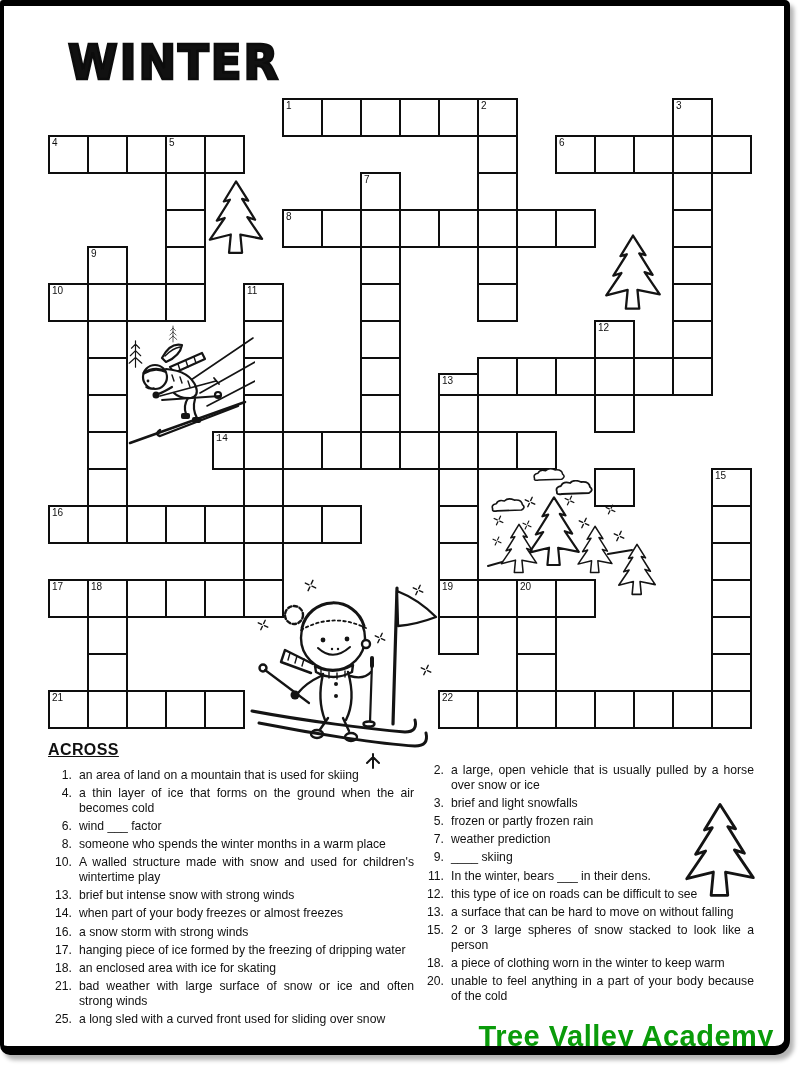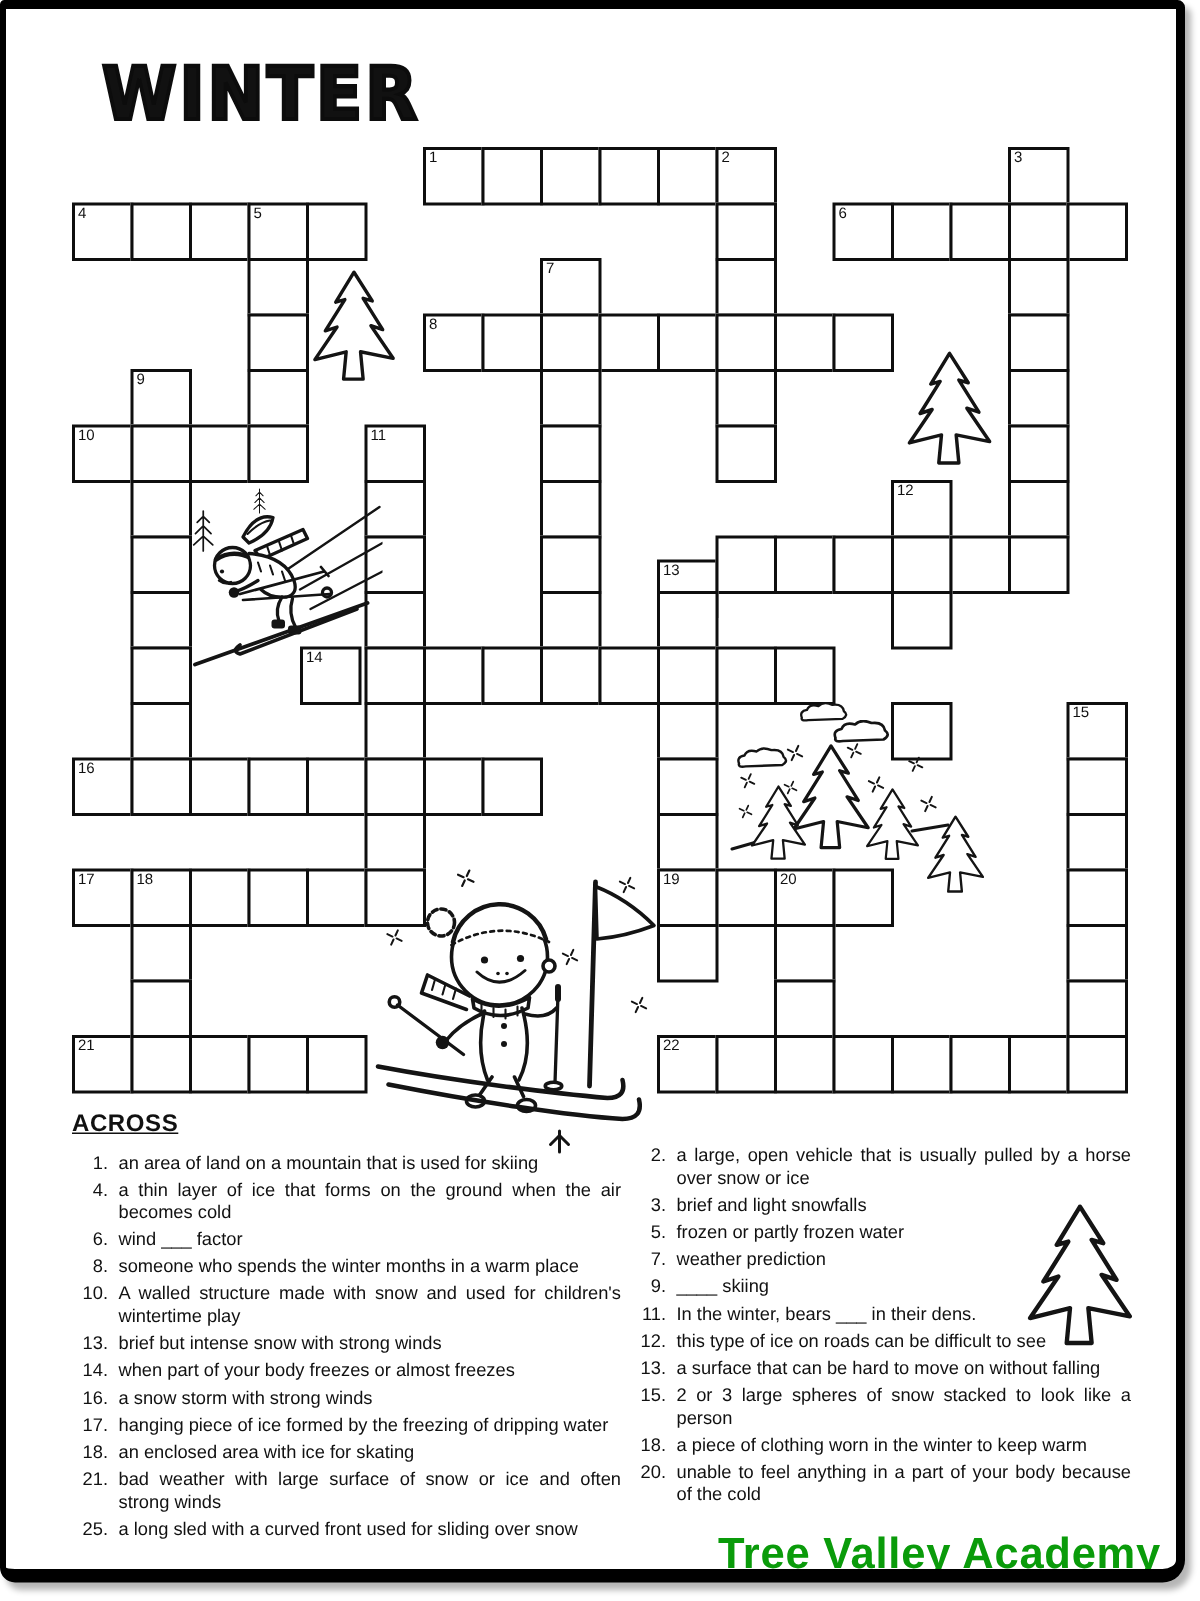--- a/index.html
+++ b/index.html
@@ -116,21 +116,21 @@
       <div class="cell" style="left: 507px; top: 259px;"></div>
       <div class="cell" style="left: 546px; top: 259px;"></div>
       <div class="cell" style="left: 585px; top: 259px;"></div>
       <div class="cell" style="left: 624px; top: 259px;"></div>
       <div class="cell" style="left: 39px; top: 296px;"></div>
       <div class="cell" style="left: 195px; top: 296px;"></div>
       <div class="cell" style="left: 312px; top: 296px;"></div>
       <div class="cell" style="left: 390px; top: 296px;"></div>
       <div class="cell" style="left: 546px; top: 296px;"></div>
       <div class="cell" style="left: 39px; top: 333px;"></div>
-      <div class="cell" style="left: 152px; top: 333px;">
+      <div class="cell" style="left: 164px; top: 333px; font-family: Liberation Mono, monospace;">
         <span class="cellnum">14</span>
       </div>
       <div class="cell" style="left: 195px; top: 333px;"></div>
       <div class="cell" style="left: 234px; top: 333px;"></div>
       <div class="cell" style="left: 273px; top: 333px;"></div>
       <div class="cell" style="left: 312px; top: 333px;"></div>
       <div class="cell" style="left: 351px; top: 333px;"></div>
       <div class="cell" style="left: 390px; top: 333px;"></div>
       <div class="cell" style="left: 429px; top: 333px;"></div>
       <div class="cell" style="left: 468px; top: 333px;"></div>
@@ -371,21 +371,21 @@
         <div class="clue">
           <span class="num">2.</span>
           <span class="txt">a large, open vehicle that is usually pulled by a horse over snow or ice</span>
         </div>
         <div class="clue">
           <span class="num">3.</span>
           <span class="txt">brief and light snowfalls</span>
         </div>
         <div class="clue">
           <span class="num">5.</span>
-          <span class="txt">frozen or partly frozen water</span>
+          <span class="txt">frozen or partly frozen rain</span>
         </div>
         <div class="clue">
           <span class="num">7.</span>
           <span class="txt">weather prediction</span>
         </div>
         <div class="clue">
           <span class="num">9.</span>
           <span class="txt">____ skiing</span>
         </div>
         <div class="clue">

